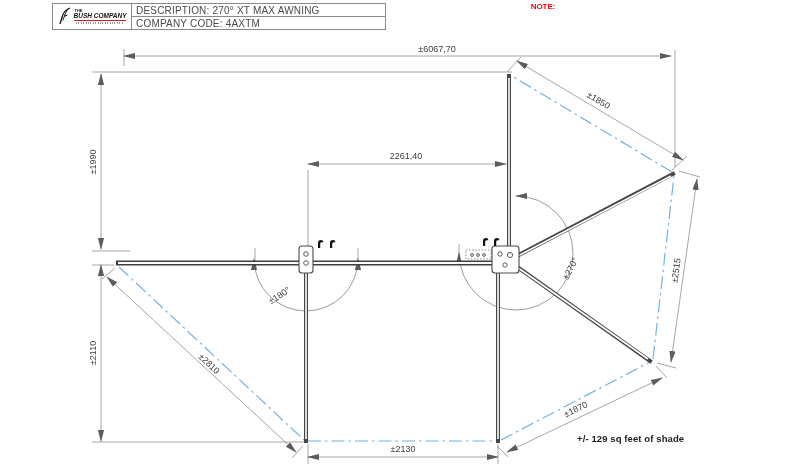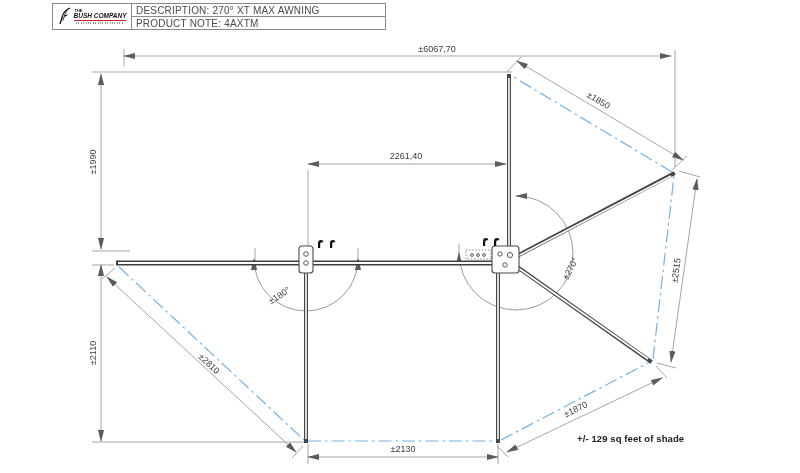--- a/index.html
+++ b/index.html
@@ -57,25 +57,26 @@
       </svg>
       <div class="brand">
         <span class="brand-the">THE</span>
         <span class="brand-name">BUSH COMPANY</span>
         <span class="brand-rule"></span>
         <span class="brand-tag"></span>
       </div>
     </div>
     <div class="tcells">
       <div class="tcell first">DESCRIPTION: 270° XT MAX AWNING</div>
-      <div class="tcell">PRODUCT NOTE: 4AXTM</div>
+      <div class="tcell">COMPANY CODE: 4AXTM</div>
     </div>
   </div>
 
   <div class="note">
+    <div>NOTE:</div>
   </div>
 
   <svg class="draw" width="800" height="473" viewBox="0 0 800 473">
     <defs>
       <marker id="arr" viewBox="0 0 12 8" refX="11" refY="4" markerWidth="12" markerHeight="8" markerUnits="userSpaceOnUse" orient="auto-start-reverse">
         <path d="M0 0.9 L12 4 L0 7.1 Z" fill="#5c5c5c"></path>
       </marker>
     </defs>
 
     <g>

